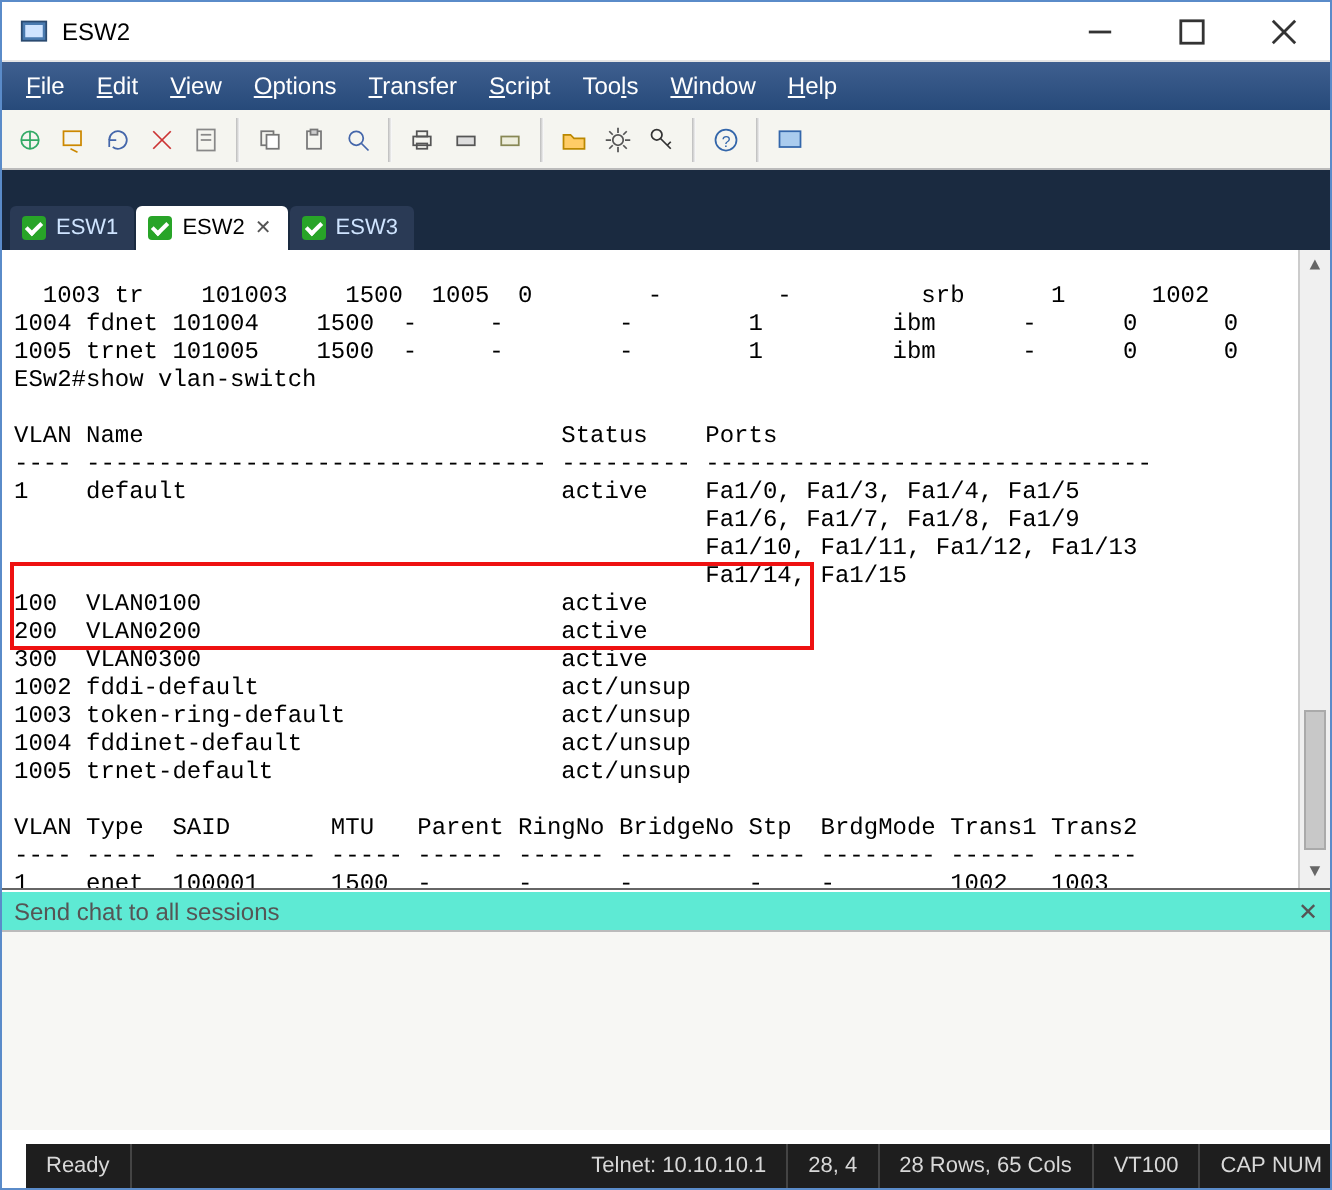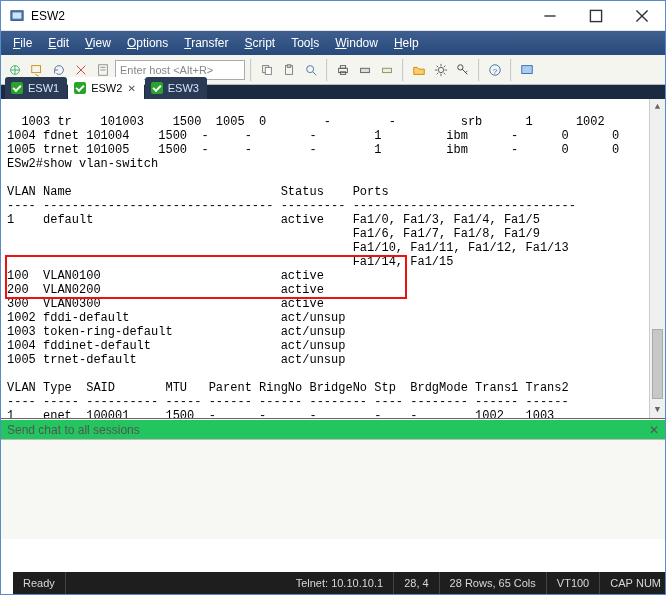--- a/index.html
+++ b/index.html
@@ -13,36 +13,36 @@
   
   .menubar { height:24px; background:linear-gradient(#3f5f8f,#274a7a); color:#fff; display:flex; align-items:center; padding:0 4px; font-size:12px;}
   .menubar span { padding:2px 8px; cursor:default;}
   .menubar span u { text-decoration:underline;}
   
   .toolbar { height:30px; background:#f5f5f0; border-bottom:1px solid #bbb; display:flex; align-items:center; padding:0 4px; gap:2px;}
   .tb-icon { width:20px; height:20px; display:inline-flex; align-items:center; justify-content:center; border:1px solid transparent; cursor:default;}
   .tb-sep { width:2px; height:22px; background:linear-gradient(90deg,#bbb,#fff); margin:0 3px;}
   .hostinput { width:130px; height:20px; border:1px solid #aaa; background:#fff; font-size:11px; color:#888; padding:0 4px; display:inline-flex; align-items:center;}
   
-  .tabbar { height:14px; background:#1a2a40; display:flex; align-items:flex-end; padding-left:4px; gap:1px;}
+  .tabbar { height:40px; background:#1a2a40; display:flex; align-items:flex-end; padding-left:4px; gap:1px;}
   .tab { height:22px; display:flex; align-items:center; padding:0 8px 0 6px; font-size:11px; color:#cfe4ff; background:#2a3a55; border-top-left-radius:3px;border-top-right-radius:3px; gap:5px;}
   .tab.active { background:#fff; color:#000;}
   .check { width:12px; height:12px; background:#28a428; position:relative; display:inline-block; border-radius:2px;}
   .check::after{content:"";position:absolute;left:2px;top:3px;width:6px;height:3px;border-left:2px solid #fff;border-bottom:2px solid #fff;transform:rotate(-45deg);}
   .tabx { font-family:Arial; font-size:10px; color:#888;}
   .tab.active .tabx{color:#555;}
   
   .terminal { background:#fff; color:#000; font-family:"Courier New",monospace; font-size:12px; line-height:14px; white-space:pre; padding:2px 6px 4px 6px; position:relative; border-bottom:1px solid #666; height:320px; overflow:hidden;}
   .terminal .scrollbar{position:absolute;right:0;top:0;width:16px;height:100%;background:#f0f0f0;border-left:1px solid #ccc;}
   .terminal .scrollbar .thumb{position:absolute;left:2px;right:2px;top:230px;height:70px;background:#c8c8c8;border:1px solid #aaa;}
   .terminal .scrollbar .arr{position:absolute;left:0;right:0;height:16px;display:flex;align-items:center;justify-content:center;font-size:9px;color:#666;}
   .terminal .scrollbar .arr.up{top:0;} .terminal .scrollbar .arr.dn{bottom:0;}
   .redbox{ position:absolute; border:2px solid #e11; pointer-events:none;}
   
-  .chathdr { height:20px; background:#22c55e; border-top:1px solid #fff; display:flex; align-items:center; padding:0 6px; color:#555; font-size:12px;}
+  .chathdr { height:20px; background:#5eead4; border-top:1px solid #fff; display:flex; align-items:center; padding:0 6px; color:#555; font-size:12px;}
   .chathdr .x{margin-left:auto;font-family:Arial;}
   .chatbody { height:100px; background:#f7f7f4; border-top:1px solid #bbb;}
   
   .statusbar { height:22px; background:#1e1e1e; color:#d8d8d8; display:flex; align-items:center; font-size:11px; position:absolute; bottom:0; left:12px; right:0;}
   .statusbar .cell { padding:0 10px; border-right:1px solid #444; height:100%; display:flex; align-items:center;}
   .statusbar .cell:first-child{border-left:none;}
   .statusbar .spacer{flex:1;}
   
   svg { width:14px; height:14px; }
 </style>
@@ -112,21 +112,20 @@
         <line x1="13" y1="3" x2="3" y2="13" stroke="#c33"></line>
       </svg>
     </span>
   <span class="tb-icon">
       <svg viewBox="0 0 16 16">
         <rect x="3" y="2" width="10" height="12" fill="none" stroke="#888"></rect>
         <line x1="5" y1="5" x2="11" y2="5" stroke="#888"></line>
         <line x1="5" y1="8" x2="11" y2="8" stroke="#888"></line>
       </svg>
     </span>
-  <span class="hostinput">Enter host &lt;Alt+R&gt;</span>
   <span class="tb-sep"></span>
   <span class="tb-icon">
       <svg viewBox="0 0 16 16">
         <rect x="3" y="3" width="7" height="8" fill="none" stroke="#777"></rect>
         <rect x="6" y="5" width="7" height="8" fill="#fff" stroke="#777"></rect>
       </svg>
     </span>
   <span class="tb-icon">
       <svg viewBox="0 0 16 16">
         <rect x="4" y="3" width="8" height="10" fill="none" stroke="#777"></rect>

